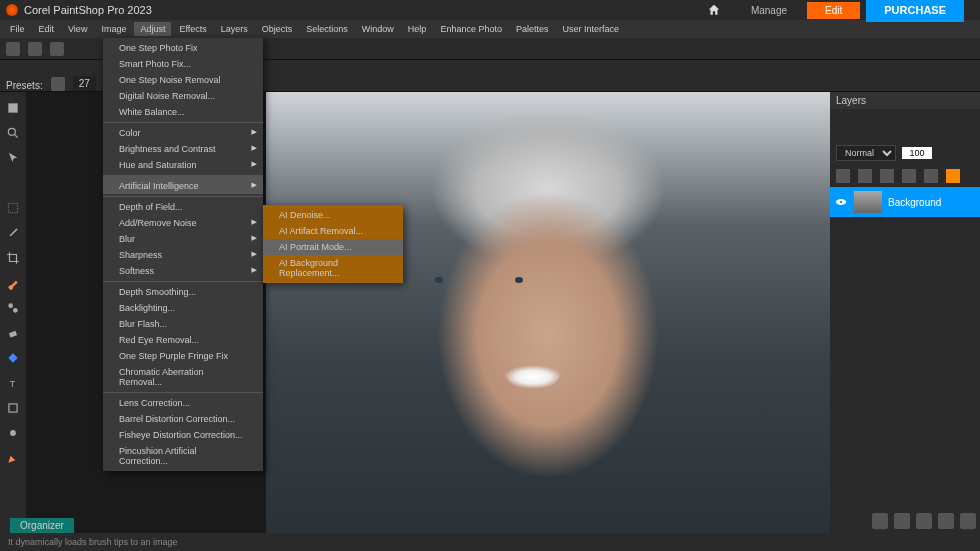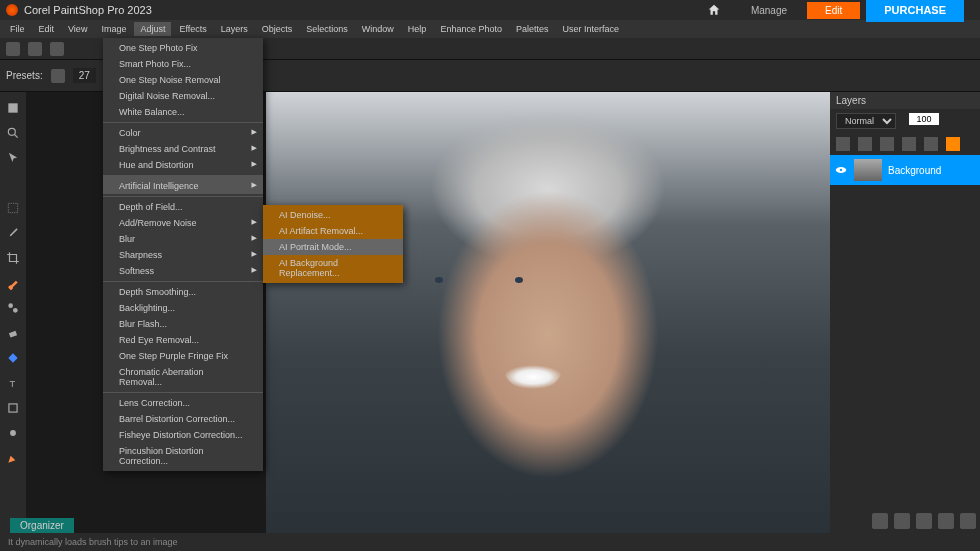--- a/index.html
+++ b/index.html
@@ -11,37 +11,37 @@
 .topbtn { padding:3px 14px; font-size:10px; color:#bbb; cursor:pointer; }
 .home-icon { width:14px; height:14px; margin:0 10px; }
 .home-icon svg { fill:#ddd; }
 .edit-btn { background:#ff6600; color:#fff; padding:3px 18px; }
 .purchase { background:#0099ff; color:#fff; padding:6px 18px; font-size:11px; font-weight:bold; margin-left:auto; margin-right:10px; }
 .menubar { height:18px; background:#333; display:flex; align-items:center; padding:0 4px; gap:2px; font-size:9px; }
 .menubar span { padding:2px 6px; cursor:pointer; }
 .menubar .active { background:#555; }
 .toolbar1 { height:22px; background:#2a2a2a; display:flex; align-items:center; padding:0 6px; gap:8px; border-bottom:1px solid #111; }
 .tb-icon { width:14px; height:14px; background:#555; border-radius:2px; }
-.toolbar2 { height:32px; background:#2a2a2a; display:flex; align-items:center; padding:0 6px; gap:8px; border-bottom:1px solid #111; }
+.toolbar2 { height:32px; background:#2a2a2a; display:flex; align-items:flex-end; padding:0 6px; gap:8px; border-bottom:1px solid #111; }
 .main { position:absolute; top:92px; left:0; right:0; bottom:18px; display:flex; }
 .lefttools { width:26px; background:#2a2a2a; display:flex; flex-direction:column; padding-top:4px; gap:1px; }
 .tool { width:22px; height:22px; margin:1px auto; display:flex; align-items:center; justify-content:center; }
 .tool svg { width:14px; height:14px; }
 .canvas-area { flex:1; background:#1a1a1a; position:relative; }
 .canvas { position:absolute; left:240px; top:0; right:0; bottom:0; background:#888; overflow:hidden; }
 .portrait { width:100%; height:100%; background:
   radial-gradient(ellipse 200px 260px at 50% 55%, #c9a58a 0%, #b89078 35%, transparent 55%),
   radial-gradient(ellipse 180px 120px at 50% 22%, #d8d8d8 0%, #b8b8b8 40%, transparent 65%),
   linear-gradient(180deg,#d0d4d8 0%,#5a6268 30%,#3a4248 60%,#2a3238 100%);
   position:relative; }
 .portrait::before { content:""; position:absolute; left:30%; top:42%; width:8px; height:6px; background:#2a3a4a; border-radius:50%; box-shadow: 80px 0 0 #2a3a4a; }
 .portrait::after { content:""; position:absolute; left:42%; top:62%; width:60px; height:24px; background:radial-gradient(ellipse,#fff 0%,#eee 40%,transparent 70%); border-radius:0 0 30px 30px; }
 .rightpanel { width:150px; background:#2a2a2a; display:flex; flex-direction:column; }
 .panelhead { font-size:10px; padding:3px 6px; background:#333; }
-.panelrow { display:flex; align-items:flex-start; padding:4px 6px; gap:13px; }
+.panelrow { display:flex; align-items:center; padding:4px 6px; gap:6px;margin-top:32px; }
 .select { background:#222; border:1px solid #444; color:#ccc; font-size:9px; padding:1px 4px; width:60px; }
 .numbox { background:#fff; color:#000; font-size:9px; padding:1px 4px; width:30px; text-align:center; }
 .iconrow { display:flex; padding:4px 6px; gap:8px; }
 .iconrow div { width:14px; height:14px; }
 .layer { display:flex; align-items:center; padding:4px; background:#0099ff; color:#fff; gap:6px; }
 .layer .thumb { width:28px; height:22px; background:linear-gradient(#aaa,#666); }
 .layer .eye { width:14px; height:14px; }
 .dropdown { position:absolute; left:103px; top:38px; width:160px; background:#3a3a3a; box-shadow:2px 2px 8px rgba(0,0,0,0.6); z-index:100; padding:2px 0; }
 .ditem { padding:3px 16px; font-size:9px; color:#ccc; cursor:pointer; position:relative; }
 .ditem.sep { border-top:1px solid #555; margin-top:2px; padding-top:5px; }
@@ -222,37 +222,37 @@
 </div>
 
 <div class="dropdown" id="adjust-dd">
     <div class="ditem">One Step Photo Fix</div>
     <div class="ditem">Smart Photo Fix...</div>
     <div class="ditem">One Step Noise Removal</div>
     <div class="ditem">Digital Noise Removal...</div>
     <div class="ditem">White Balance...</div>
     <div class="ditem sep hasub">Color</div>
     <div class="ditem hasub">Brightness and Contrast</div>
-    <div class="ditem hasub">Hue and Distortion</div>
+    <div class="ditem hasub">Hue and Saturation</div>
     <div class="ditem sep hasub active">Artificial Intelligence</div>
     <div class="ditem sep">Depth of Field...</div>
     <div class="ditem hasub">Add/Remove Noise</div>
     <div class="ditem hasub">Blur</div>
     <div class="ditem hasub">Sharpness</div>
     <div class="ditem hasub">Softness</div>
     <div class="ditem sep">Depth Smoothing...</div>
     <div class="ditem">Backlighting...</div>
     <div class="ditem">Blur Flash...</div>
     <div class="ditem">Red Eye Removal...</div>
     <div class="ditem">One Step Purple Fringe Fix</div>
     <div class="ditem">Chromatic Aberration Removal...</div>
     <div class="ditem sep">Lens Correction...</div>
     <div class="ditem">Barrel Distortion Correction...</div>
     <div class="ditem">Fisheye Distortion Correction...</div>
-    <div class="ditem">Pincushion Distortion Correction...</div>
+    <div class="ditem">Pincushion Artificial Correction...</div>
   </div>
 <div class="submenu" id="ai-sub">
     <div class="ditem">AI Denoise...</div>
     <div class="ditem">AI Artifact Removal...</div>
     <div class="ditem active">AI Portrait Mode...</div>
     <div class="ditem">AI Background Replacement...</div>
   </div>
 
 <div class="organizer">Organizer</div>
 <div class="statusbar">

